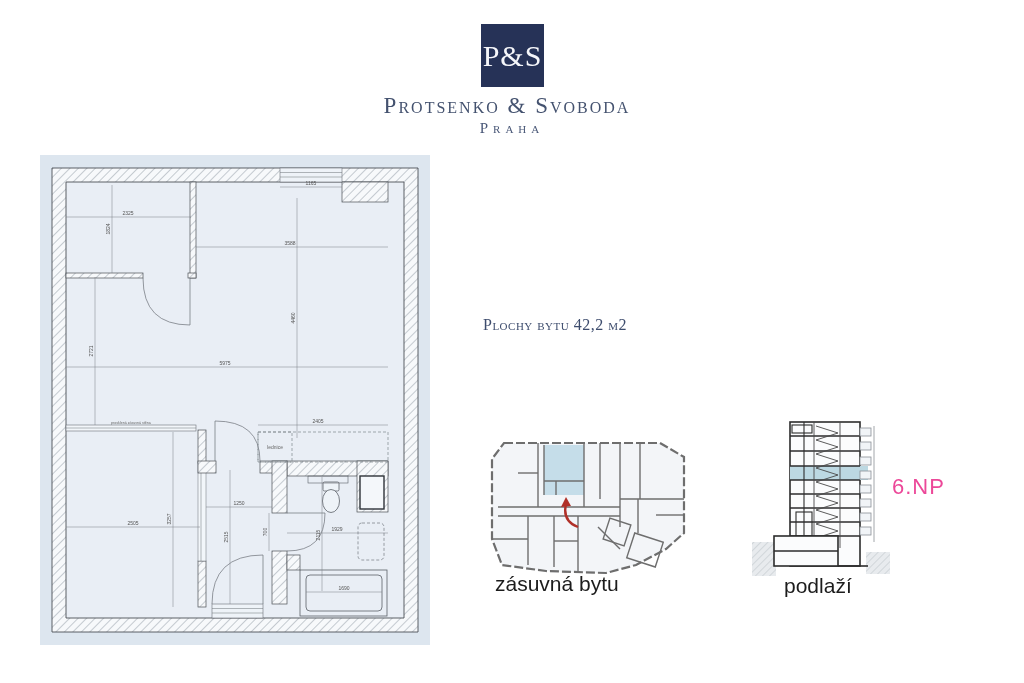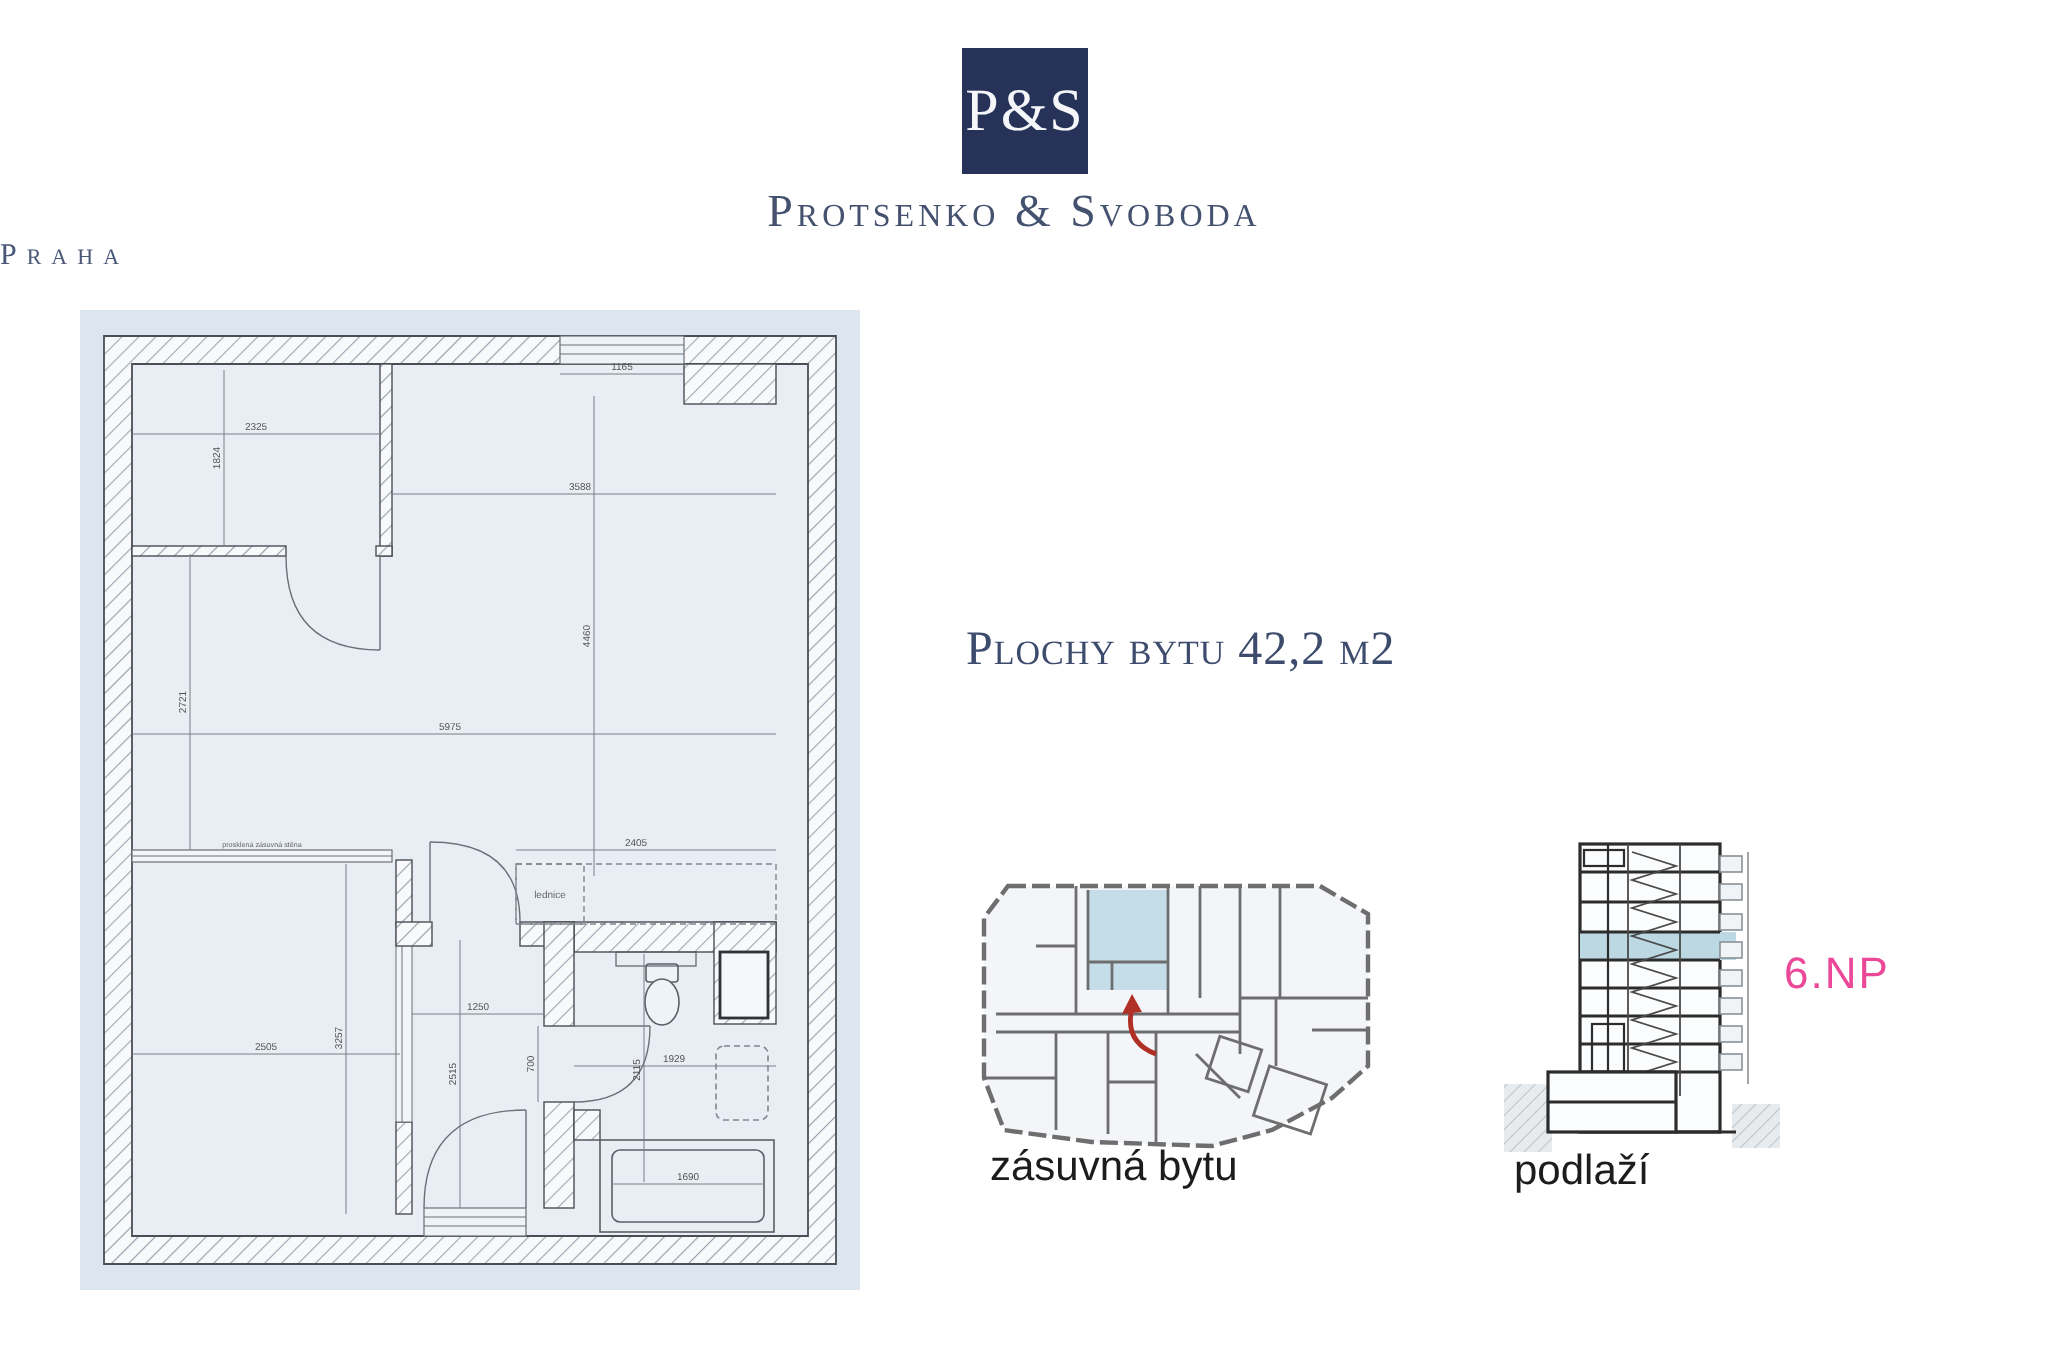--- a/index.html
+++ b/index.html
@@ -6,34 +6,34 @@
   body{width:1024px;height:683px;position:relative;overflow:hidden;
        font-family:"Liberation Sans",sans-serif;}
   .abs{position:absolute;}
 
   
   .logo-box{left:481px;top:24px;width:63px;height:63px;background:#263257;
     display:flex;align-items:center;justify-content:center;text-align:right;}
   .logo-text{color:#f5f6fa;font-family:"Liberation Serif",serif;font-size:30px;letter-spacing:1px;}
   .brand-name{left:0;top:93px;width:1014px;text-align:center;color:#44526f;
     font-family:"Liberation Serif",serif;font-variant:small-caps;font-size:23px;letter-spacing:2px;}
-  .brand-city{left:0;top:120px;width:1024px;text-align:left;color:#4a5878;
+  .brand-city{left:0;top:120px;width:1024px;text-align:center;color:#4a5878;
     font-family:"Liberation Serif",serif;font-variant:small-caps;font-size:15px;letter-spacing:5px;}
 
   
   .summary{left:483px;top:308px;color:#3d4c6d;font-family:"Liberation Serif",serif;
-    font-variant:small-caps;font-size:24px;line-height:34px;letter-spacing:0.5px;}
+    font-variant:small-caps;font-size:16px;line-height:34px;letter-spacing:0.5px;}
 
   
   .plan-panel{left:40px;top:155px;width:390px;height:490px;background:#dde6ef;}
 
   .caption{color:#1c1c1c;font-size:21px;}
   .floor-tag{left:892px;top:474px;color:#ec4899;font-size:22px;letter-spacing:1px;}
   .cap-location{left:495px;top:572px;}
-  .cap-section{left:757px;top:574px;}
+  .cap-section{left:784px;top:574px;}
 
   svg text{font-family:"Liberation Sans",sans-serif;}
   .dimtxt{font-size:5px;fill:#555;}
   .lbltxt{font-size:5px;fill:#666;}
   .tinytxt{font-size:3.6px;fill:#666;}
 </style>
 </head>
 <body>
 
 <div class="abs logo-box">

